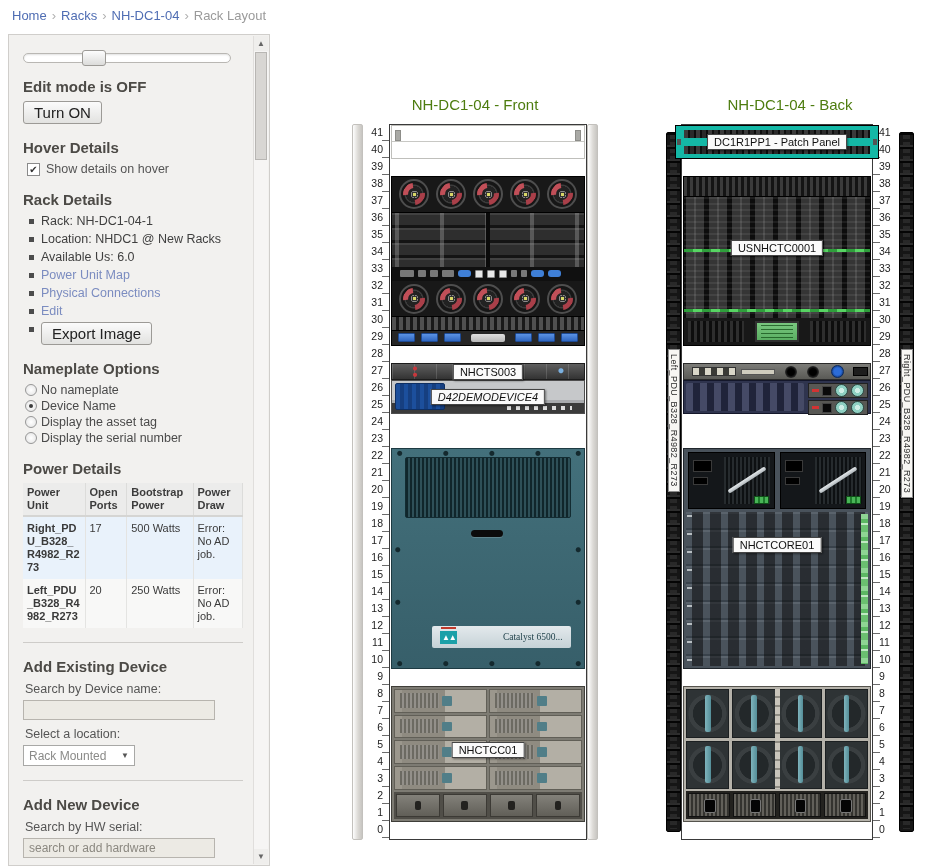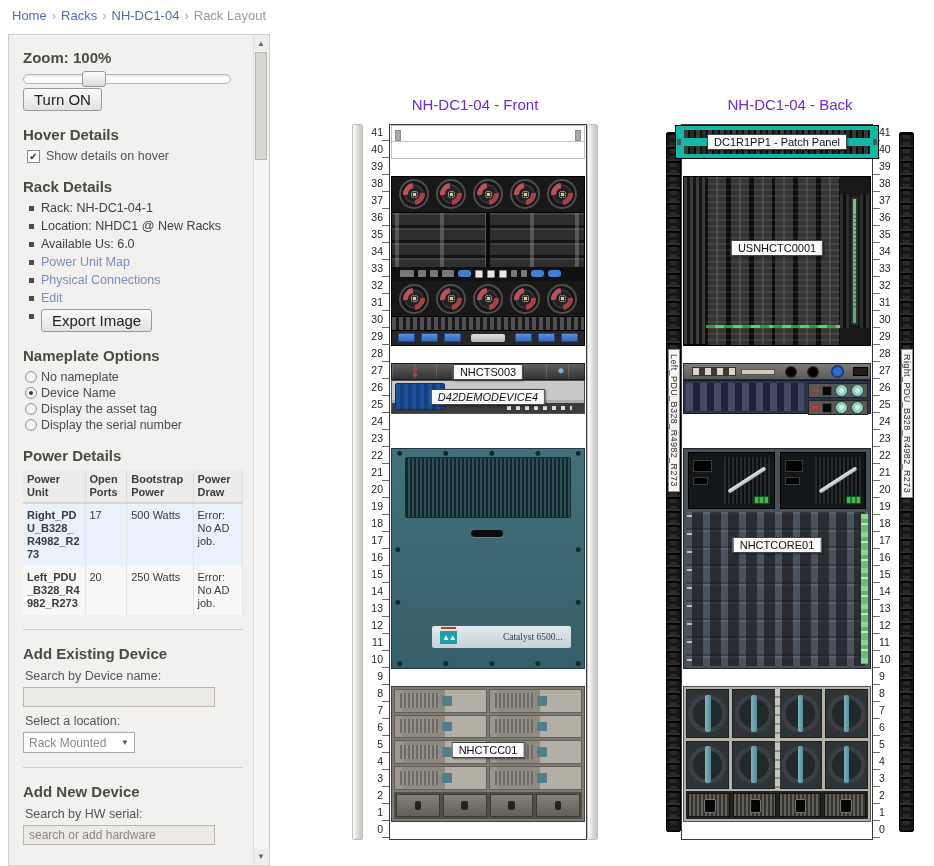--- a/index.html
+++ b/index.html
@@ -65,21 +65,21 @@
 
   .scrollbar { position:absolute; right:1px; top:1px; bottom:1px; width:15px; background:#f6f5f4; border-left:1px solid #e0dedc; }
   .sb-btn { height:15px; text-align:center; font-size:8px; line-height:15px; color:#666; background:#efeeec; cursor:pointer; }
   .sb-btn.bottom { position:absolute; bottom:0; left:0; right:0; }
   .sb-thumb { position:absolute; top:16px; left:1px; right:1px; height:108px; background:#d8d6d3;
     border:1px solid #b8b6b3; cursor:pointer; }
 
   
   .content { position:absolute; left:352px; top:96px; display:flex; gap:68px; }
   .rack-col { display:flex; flex-direction:column; }
-  .rack-title { text-align:center; font-size:15px; color:#6d28d9; margin:0 0 11px; font-weight:400; }
+  .rack-title { text-align:center; font-size:15px; color:#4d7c0f; margin:0 0 11px; font-weight:400; }
   .rack-row { display:flex; align-items:flex-start; }
 
   .rail { width:11px; height:716px; background:linear-gradient(90deg,#fefefe,#dcdad6 55%,#c7c5c1);
     border:1px solid #c3c1bd; border-radius:2px; }
   .interior { position:relative; height:716px; background:#fff; border:1px solid #3a3a3a; }
   .interior.front { width:198px; }
   .interior.back { width:192px; }
 
   .scale { width:26px; position:relative; }
   .scale .cell { height:17px; position:relative; font-size:10.5px; color:#1c1c1c; line-height:17px; }
@@ -192,21 +192,21 @@
 
   
   .k-patch-panel { background:#14b8a6; border:1px solid #000; z-index:2; }
   .pp-band { position:absolute; left:4%; right:4%; height:26%;
     background:repeating-linear-gradient(90deg,#3a3a3a 0 4px,#101010 4px 6px,#2a2a2a 6px 10px,#0c0c0c 10px 12px); }
   .pp-band.b1 { top:12%; } .pp-band.b2 { bottom:12%; }
   .k-patch-panel::before,.k-patch-panel::after { content:""; position:absolute; top:40%; width:4px; height:20%; background:#555; }
   .k-patch-panel::before { left:1px; } .k-patch-panel::after { right:1px; }
 
   
-  .k-back-chassis { display:flex; background:#202020; border:1px solid #000; overflow:hidden; }
+  .k-back-chassis { display:flex; flex-direction:column; background:#202020; border:1px solid #000; overflow:hidden; }
   .bc-top { flex:10; border-bottom:1px solid #000; background:repeating-linear-gradient(90deg,#3b3b3b 0 3px,#141414 3px 6px); }
   .bc-cards { flex:31; position:relative; background:
     repeating-linear-gradient(180deg,rgba(255,255,255,.07) 0 2px,transparent 2px 6px),
     repeating-linear-gradient(90deg,#0d0d0d 0 2px,#353535 2px 10px,#4a4a4a 10px 12px,#353535 12px 20px,#0d0d0d 20px 23px); }
   .gl { position:absolute; left:0; right:0; bottom:10%; height:3px;
     background:repeating-linear-gradient(90deg,#2f9e3c 0 9px,#57d463 9px 18px); }
   .bc-bottom { flex:14; background:#181818; display:flex; align-items:center; justify-content:center; position:relative; }
   .bc-bottom::before,.bc-bottom::after { content:""; position:absolute; top:10%; bottom:10%; width:30%;
     background:repeating-linear-gradient(90deg,#2e2e2e 0 3px,#0d0d0d 3px 6px); }
   .bc-bottom::before { left:2%; } .bc-bottom::after { right:2%; }
@@ -268,25 +268,25 @@
   .ub-psu::before { content:""; position:absolute; left:38%; top:22%; width:24%; height:56%;
     background:#050505; border:1px solid #777; border-radius:2px; }
 </style>
 </head>
 <body>
 
 <div class="breadcrumb" id="breadcrumb"><span class="bc-link">Home</span><span class="bc-sep">›</span><span class="bc-link">Racks</span><span class="bc-sep">›</span><span class="bc-link">NH-DC1-04</span><span class="bc-sep">›</span><span class="bc-current">Rack Layout</span></div>
 
 <div class="sidebar">
   <div class="sidebar-inner">
-    <h3 class="first">Zoom: 100%</h3>
     <div class="slider">
       <div class="slider-handle"></div>
     </div>
 
+    <h3>Edit mode is OFF</h3>
     <button class="btn">Turn ON</button>
 
     <h3>Hover Details</h3>
     <div class="check-row">
       <span class="checkbox">✔</span>
       <span>Show details on hover</span>
     </div>
 
     <h3>Rack Details</h3>
     <ul class="bullet-list" id="rack-details-list">

